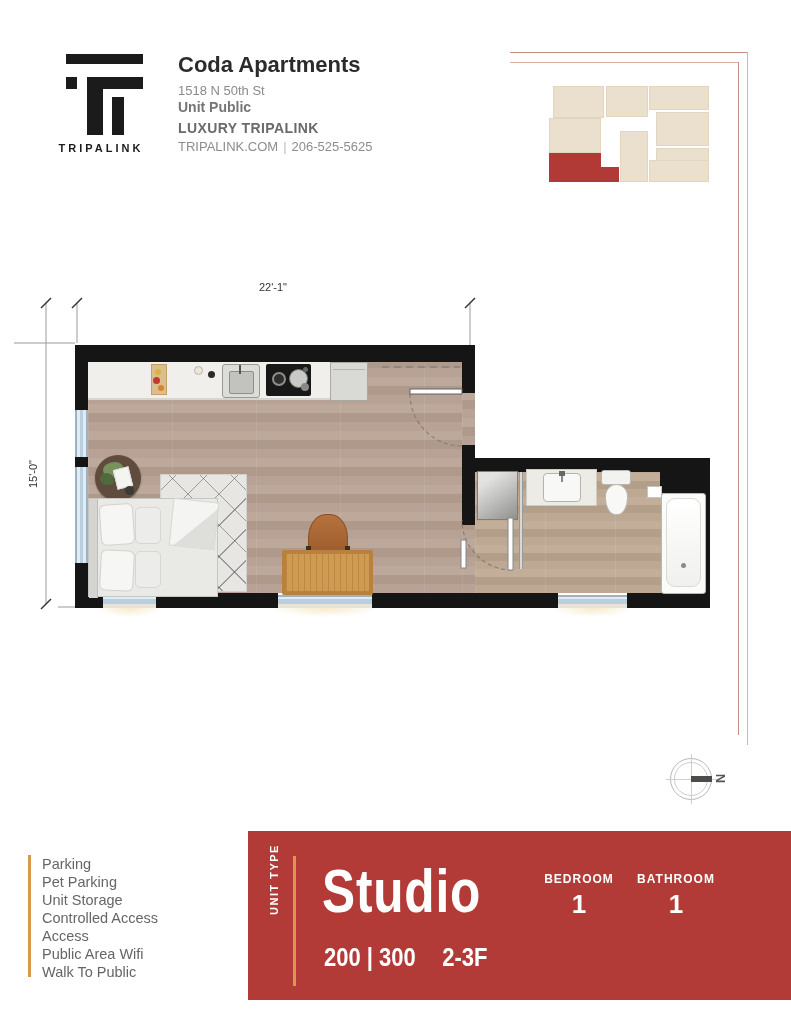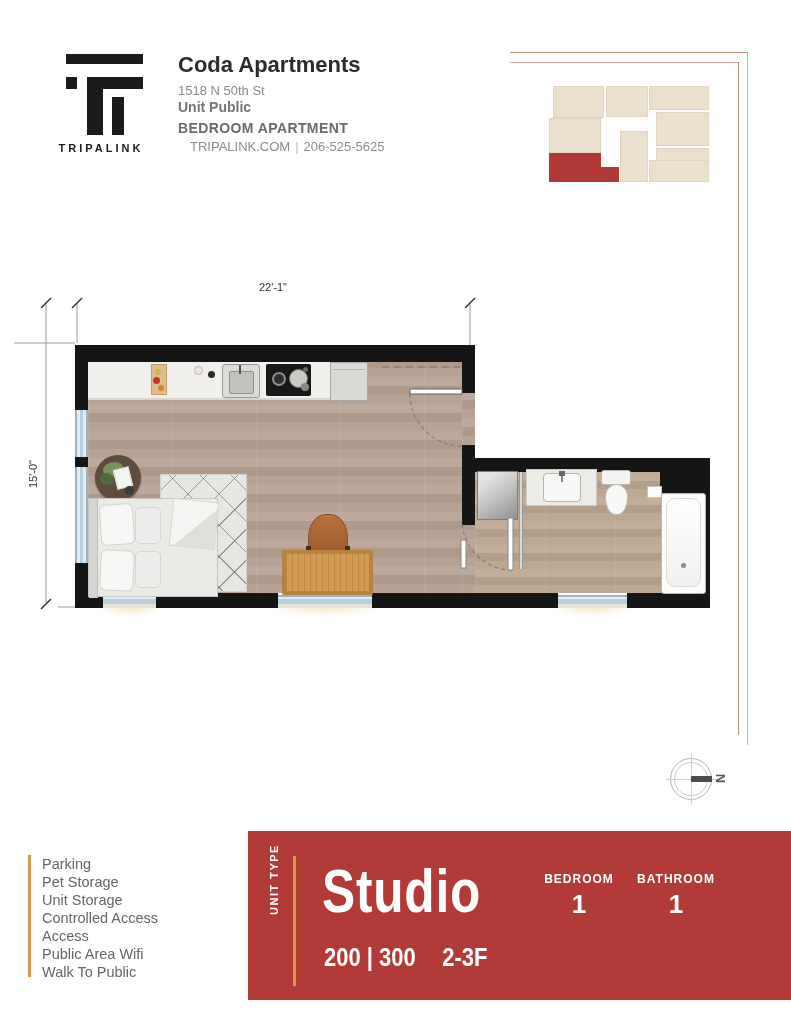--- a/index.html
+++ b/index.html
@@ -6,21 +6,21 @@
   #page{position:relative;width:791px;height:1024px;background:#fff;overflow:hidden;
         font-family:"Liberation Sans",sans-serif;}
   
   .logo-bar{position:absolute;background:#1b1b1b;}
   .brand{position:absolute;left:53px;top:142px;width:96px;text-align:center;
          font-size:11px;font-weight:bold;letter-spacing:3px;color:#1b1b1b;}
   .h-title{position:absolute;left:178px;top:52px;font-size:22px;font-weight:bold;color:#2b2b2b;text-align:center;}
   .h-addr{position:absolute;left:178px;top:83px;font-size:13px;color:#8a8a8a;}
   .h-layout{position:absolute;left:178px;top:99px;font-size:14px;font-weight:bold;color:#757575;}
   .h-lux{position:absolute;left:178px;top:120px;font-size:14px;font-weight:bold;color:#6a6a6a;letter-spacing:.4px;}
-  .h-contact{position:absolute;left:178px;top:139px;font-size:13px;color:#8d8d8d;margin-left:12px;}
+  .h-contact{position:absolute;left:178px;top:139px;font-size:13px;color:#8d8d8d;}
   .h-contact .sep{color:#bbb;padding:0 5px;}
   
   .decor{position:absolute;}
   
   .blk{position:absolute;background:#ebe0ce;border:1px solid #e2d6c1;box-sizing:border-box;}
   .blk-red{position:absolute;background:#b23a36;}
   
   .wall{position:absolute;background:#151515;}
   .floor-main{position:absolute;background:
      repeating-linear-gradient(90deg, rgba(255,255,255,.08) 0 1px, rgba(0,0,0,0) 1px 84px),
@@ -59,21 +59,21 @@
     <div class="logo-bar" style="left:66px;top:54px;width:77px;height:10px;"></div>
     <div class="logo-bar" style="left:66px;top:77px;width:11px;height:12px;"></div>
     <div class="logo-bar" style="left:87px;top:77px;width:56px;height:12px;"></div>
     <div class="logo-bar" style="left:87px;top:77px;width:16px;height:58px;"></div>
     <div class="logo-bar" style="left:112px;top:97px;width:12px;height:38px;"></div>
     <div class="brand">TRIPALINK</div>
   </div>
   <div class="h-title">Coda Apartments</div>
   <div class="h-addr">1518 N 50th St</div>
   <div class="h-layout">Unit Public</div>
-  <div class="h-lux">BEDROOM APARTMENT</div>
+  <div class="h-lux">LUXURY TRIPALINK</div>
   <div class="h-contact">
     <span>TRIPALINK.COM</span><span class="sep">|</span><span>206-525-5625</span>
   </div>
 
   <div class="decor" style="left:510px;top:52px;width:238px;height:1px;background:#c18e84;"></div>
   <div class="decor" style="left:510px;top:62px;width:229px;height:1px;background:#dcaea5;"></div>
   <div class="decor" style="left:747px;top:52px;width:1px;height:693px;background:#dcaea5;"></div>
   <div class="decor" style="left:738px;top:62px;width:1px;height:673px;background:#c18e84;"></div>
 
   <div>
@@ -212,21 +212,21 @@
     <div class="fx" style="left:674px;top:762px;width:34px;height:34px;border:1px solid #cdcdc9;border-radius:50%;"></div>
     <div class="fx" style="left:666px;top:779px;width:50px;height:1px;background:#cfcfcb;"></div>
     <div class="fx" style="left:691px;top:754px;width:1px;height:50px;background:#cfcfcb;"></div>
     <div class="fx" style="left:691px;top:776px;width:21px;height:6px;background:#4c4c48;"></div>
     <div class="fx" style="left:716px;top:771px;font-size:13px;font-weight:bold;color:#555;transform:rotate(90deg);">N</div>
   </div>
 
   <div class="gold-line" style="left:28px;top:855px;width:3px;height:122px;"></div>
   <div class="amenities">
     <div>Parking</div>
-    <div>Pet Storage</div>
+    <div>Pet Parking</div>
     <div>Unit Storage</div>
     <div>Controlled Access</div>
     <div>Access</div>
     <div>Public Area Wifi</div>
     <div>Walk To Public</div>
   </div>
 
   <div class="banner"></div>
   <div class="unit-type">UNIT TYPE</div>
   <div class="gold-line" style="left:293px;top:856px;width:3px;height:130px;"></div>

